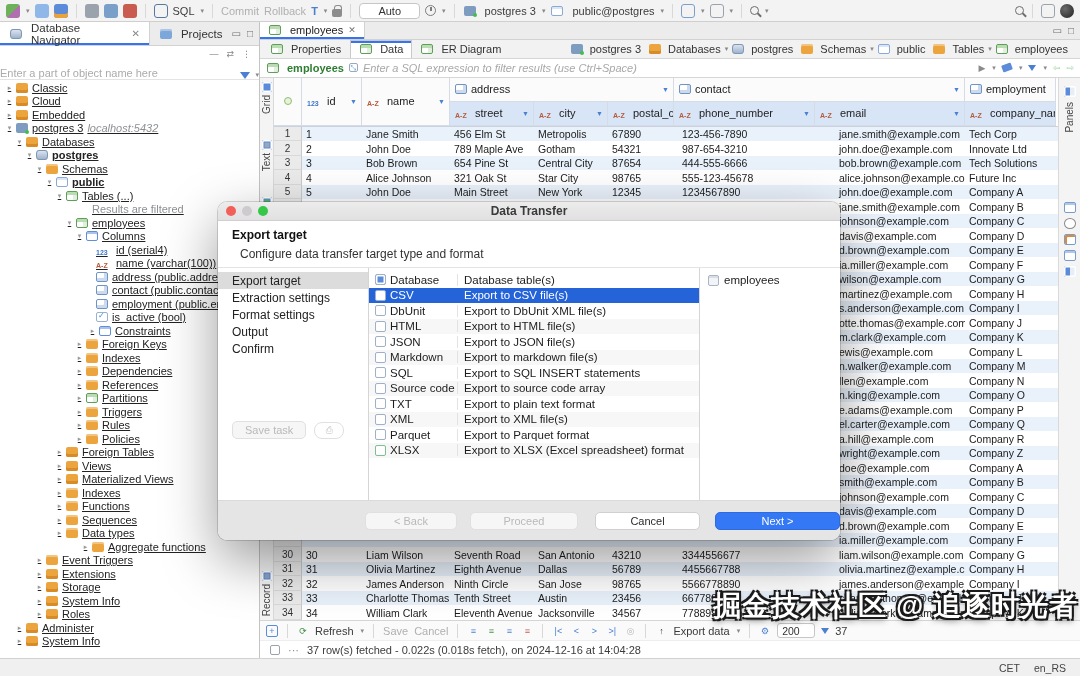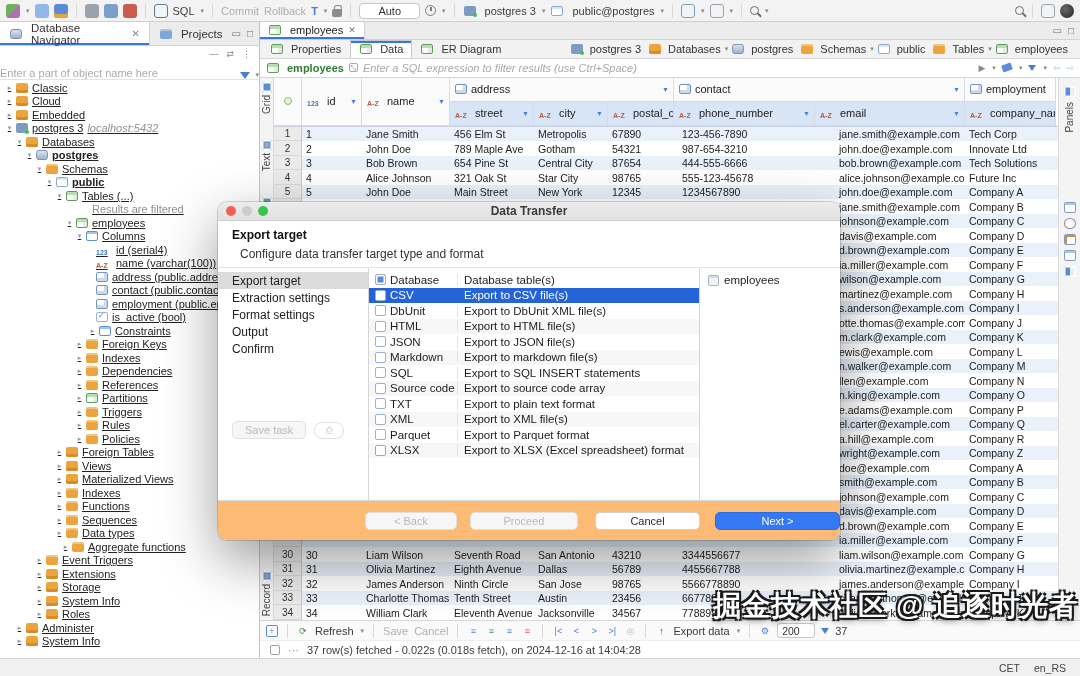--- a/index.html
+++ b/index.html
@@ -153,21 +153,21 @@
   .frow .nm{width:88px;flex:none;display:flex;align-items:center;padding-left:6px;gap:4px;overflow:hidden;white-space:nowrap;}
   .frow .ds{flex:1;border-left:1px solid #e3e3e3;padding-left:6px;white-space:nowrap;overflow:hidden;}
   .frow.sel .ds{border-left-color:transparent;}
   .fic{width:11px;height:11px;border:1px solid #9fb0c9;background:#fff;border-radius:2px;flex:none;display:inline-flex;align-items:center;justify-content:center;font-size:6.5px;font-weight:bold;color:#4a6fa5;}
   .fic.db{background:#5b8bd9;box-shadow:inset 0 0 0 1.5px #fff;}
   .fic.xlsx{color:#2e8b4a;border-color:#7bbf93;}
   .fic.md{color:#333;}
   .dtarget{width:140px;flex:none;padding:6px 0 0 8px;}
   .titem{display:flex;align-items:center;gap:5px;font-size:11.5px;color:#222;}
   .tic{width:11px;height:11px;border:1px solid #aab4c2;background:#f2f4f7;border-radius:2px;box-shadow:inset 0 2px 0 #d8dee6;}
-  .dfoot{height:40px;background:#fdba74;border-top:1px solid #dadada;display:flex;align-items:center;padding:0 16px;position:relative;}
+  .dfoot{height:40px;background:#e5e5e5;border-top:1px solid #dadada;display:flex;align-items:center;padding:0 16px;position:relative;}
   .dfoot .btn{position:absolute;}
 
   
   .watermark{position:absolute;right:2px;top:587px;z-index:60;font-size:28px;font-weight:bold;color:#fff;letter-spacing:1px;text-shadow:-2px -2px 0 #1a1a1a,2px -2px 0 #1a1a1a,-2px 2px 0 #1a1a1a,2px 2px 0 #1a1a1a,0 3px 6px rgba(0,0,0,.5);white-space:nowrap;}
 </style>
 </head>
 <body>
 
 <div class="app">
 
@@ -440,21 +440,21 @@
           <span class="ic folder"></span>
           <span class="lbl">Sequences</span>
           <span class="sfx"></span>
         </div>
         <div class="trow" style="padding-left: 54px;">
           <span class="chev r"></span>
           <span class="ic folder"></span>
           <span class="lbl">Data types</span>
           <span class="sfx"></span>
         </div>
-        <div class="trow" style="padding-left: 60px;">
+        <div class="trow" style="padding-left: 80px;">
           <span class="chev r"></span>
           <span class="ic folder"></span>
           <span class="lbl">Aggregate functions</span>
           <span class="sfx"></span>
         </div>
         <div class="trow" style="padding-left: 34px;">
           <span class="chev r"></span>
           <span class="ic folder"></span>
           <span class="lbl">Event Triggers</span>
           <span class="sfx"></span>

